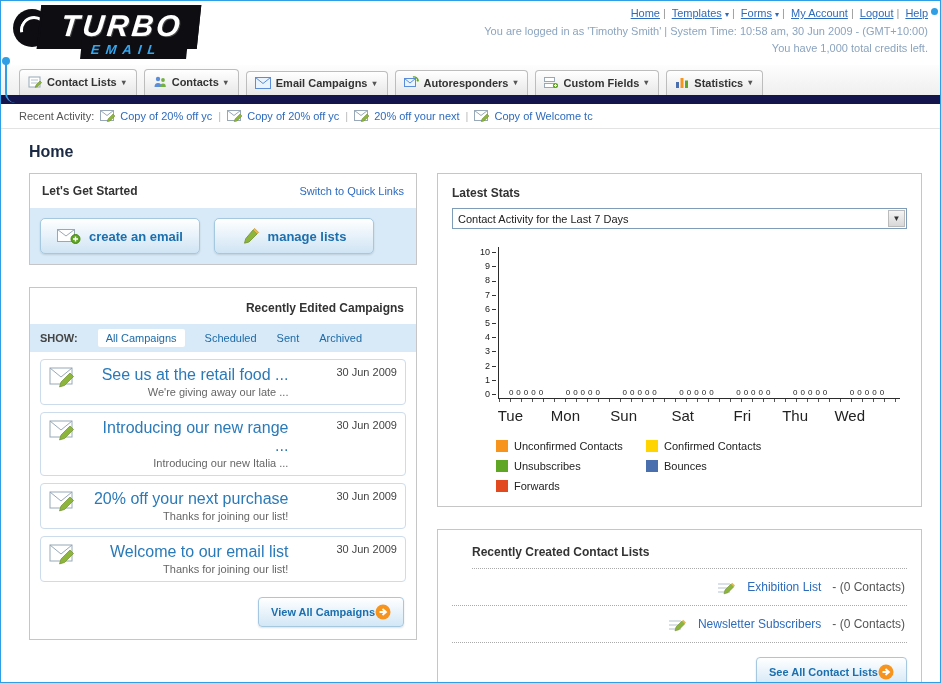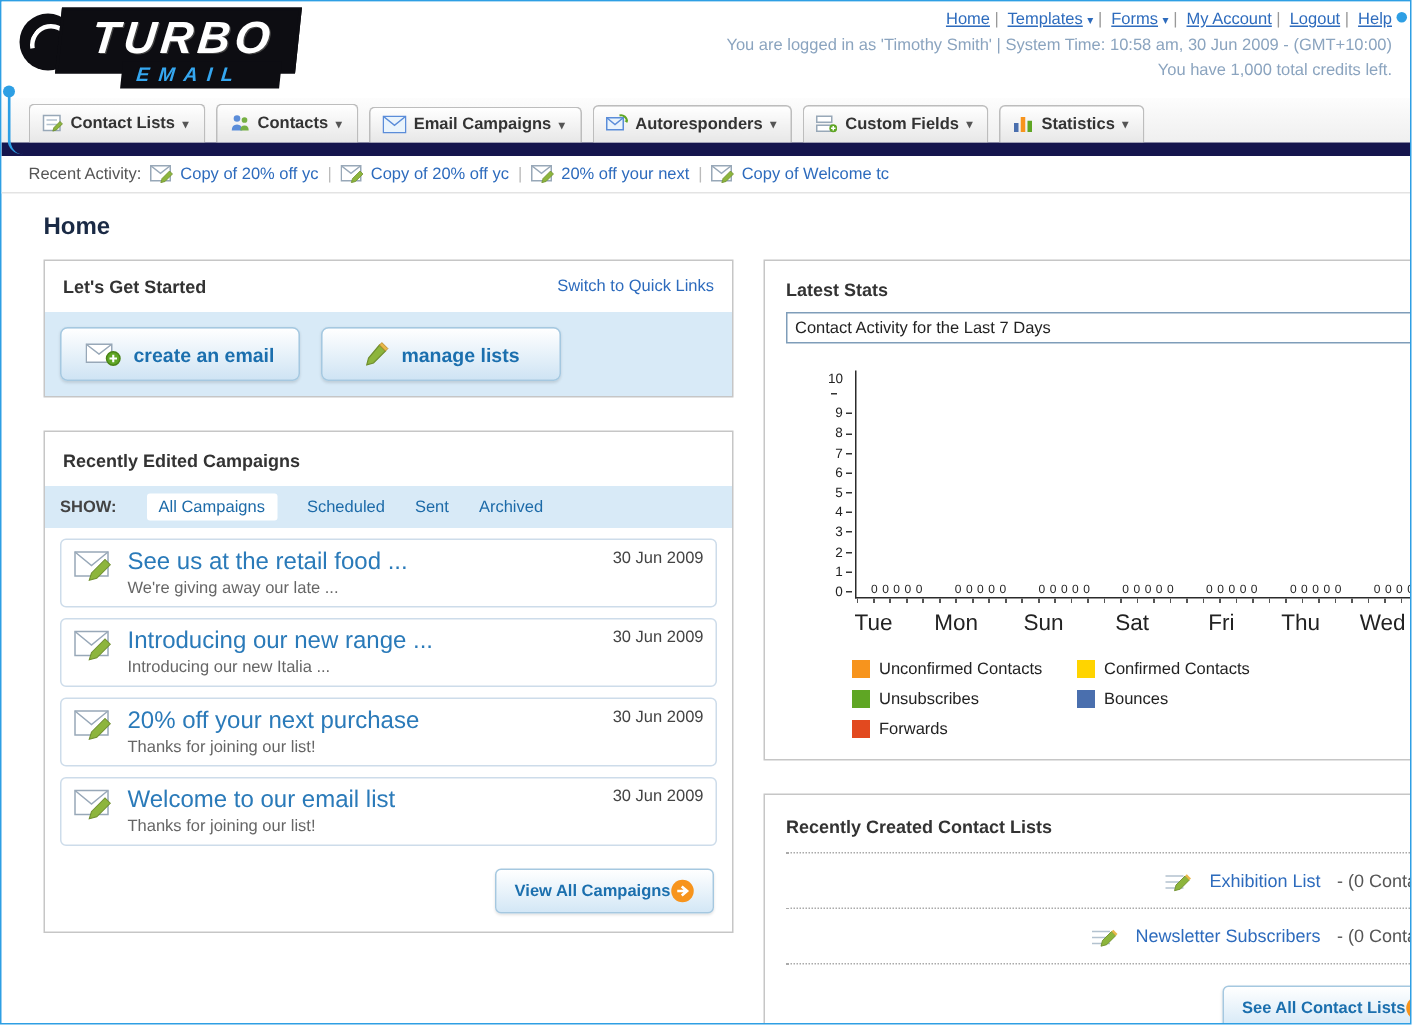--- a/index.html
+++ b/index.html
@@ -39,21 +39,21 @@
   
   .activity { height:25px; display:flex; align-items:center; font-size:11px; color:#555;
               padding-left:18px; border-bottom:1px solid #e3e3e3; background:#fff; }
   .activity .act-item { display:flex; align-items:center; gap:4px; margin-left:6px; color:#2d6bbd; cursor:pointer; }
   .activity .sep { color:#bbb; margin-left:6px; }
 
   
   .content { padding:10px 18px 0 28px; }
   .page-title { font-size:16px; font-weight:bold; color:#1a2a45; margin:4px 0 12px 0; }
   .columns { display:flex; gap:20px; align-items:flex-start; }
-  .col-left { width:460px; flex:none; }
+  .col-left { width:388px; flex:none;text-align:right; }
   .col-right { flex:1; }
 
   .box { border:1px solid #c6c6c6; background:#fff; margin-bottom:22px; }
   .box-title { font-size:12px; font-weight:bold; color:#333; }
 
   
   .gs-head { display:flex; justify-content:space-between; align-items:center; padding:10px 12px; }
   .link { color:#2d6bbd; font-size:11px; cursor:pointer; text-decoration:none; }
   .gs-body { background:#d8eaf7; padding:10px; display:flex; gap:14px; }
   .big-btn { display:flex; align-items:center; gap:8px; justify-content:center; width:160px; height:36px;
@@ -93,21 +93,21 @@
   .zero-groups { position:absolute; left:4px; right:10px; bottom:1px; display:flex; justify-content:space-between; }
   .zero-group { display:flex; gap:3px; font-size:8px; color:#222; width:46px; justify-content:center; }
   .day-labels { display:flex; justify-content:space-between; margin:8px 10px 0 25px; width:388px; }
   .day-label { width:46px; text-align:right; font-size:15px; color:#222; }
   .legend { display:flex; flex-wrap:wrap; margin:16px 0 0 44px; row-gap:8px; }
   .legend-item { width:150px; display:flex; align-items:center; gap:6px; font-size:11px; color:#222; }
   .legend-swatch { width:12px; height:12px; flex:none; }
 
   
   .cl-body { padding:12px 14px 12px 14px; }
-  .cl-title-row { border-bottom:1px dotted #aaa; padding-bottom:8px; }
+  .cl-title-row { border-bottom:1px dotted #aaa; padding-bottom:8px;margin-left:20px; }
   .cl-item { display:flex; align-items:center; gap:11px; padding:9px 2px; border-bottom:1px dotted #aaa; font-size:12px; cursor:pointer;justify-content:flex-end; }
   .cl-detail { color:#555; }
   .cl-btn-row { display:flex; justify-content:flex-end; padding-top:14px; }
 
   svg { display:block; }
 </style>
 </head>
 <body>
 
 <div class="page">

